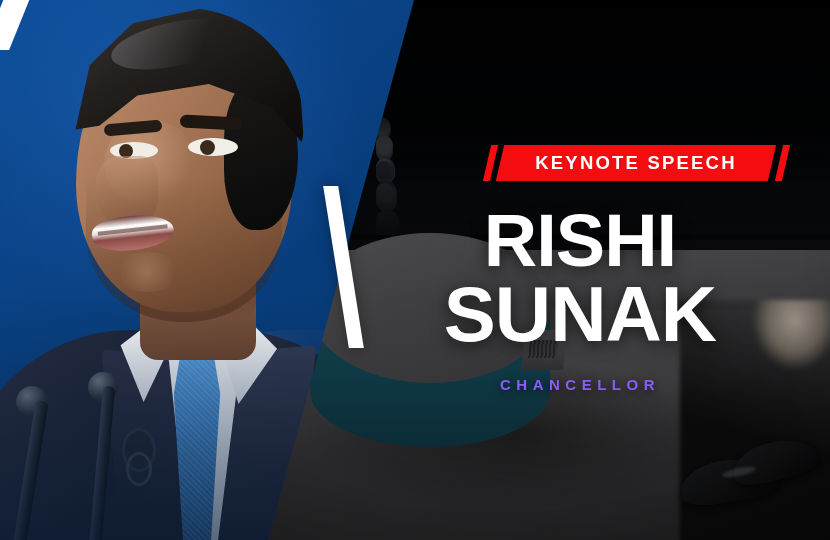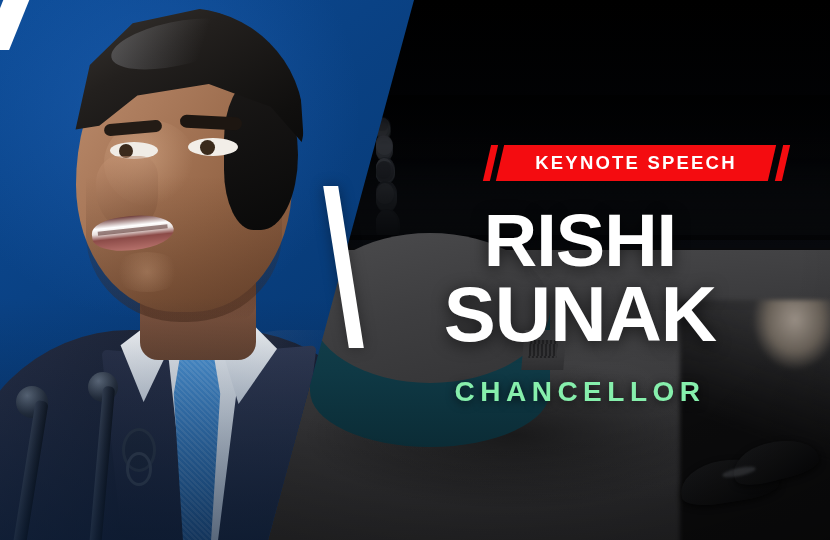--- a/index.html
+++ b/index.html
@@ -351,22 +351,22 @@
     line-height:.96;
     letter-spacing:-1px;
     text-shadow:0 3px 16px rgba(0,0,0,.65);
   }
   .headline .ln { display:block; font-size:74px; }
   .headline .ln.two { font-size:78px; margin-top:1px; }
 
   .subtitle {
     position:absolute; left:360px; top:376px; width:440px;
     text-align:center;
-    color:#86efac;
-    font-size:28px; font-weight:bold; letter-spacing:5.5px;
+    color:#8b5cf6;
+    font-size:15px; font-weight:bold; letter-spacing:5.5px;
     text-shadow:0 2px 10px rgba(0,0,0,.7);
   }
 </style>
 </head>
 <body>
 
 <div class="stage-wrap">
 
   <div class="venue">
     <div class="hall-dark"></div>

